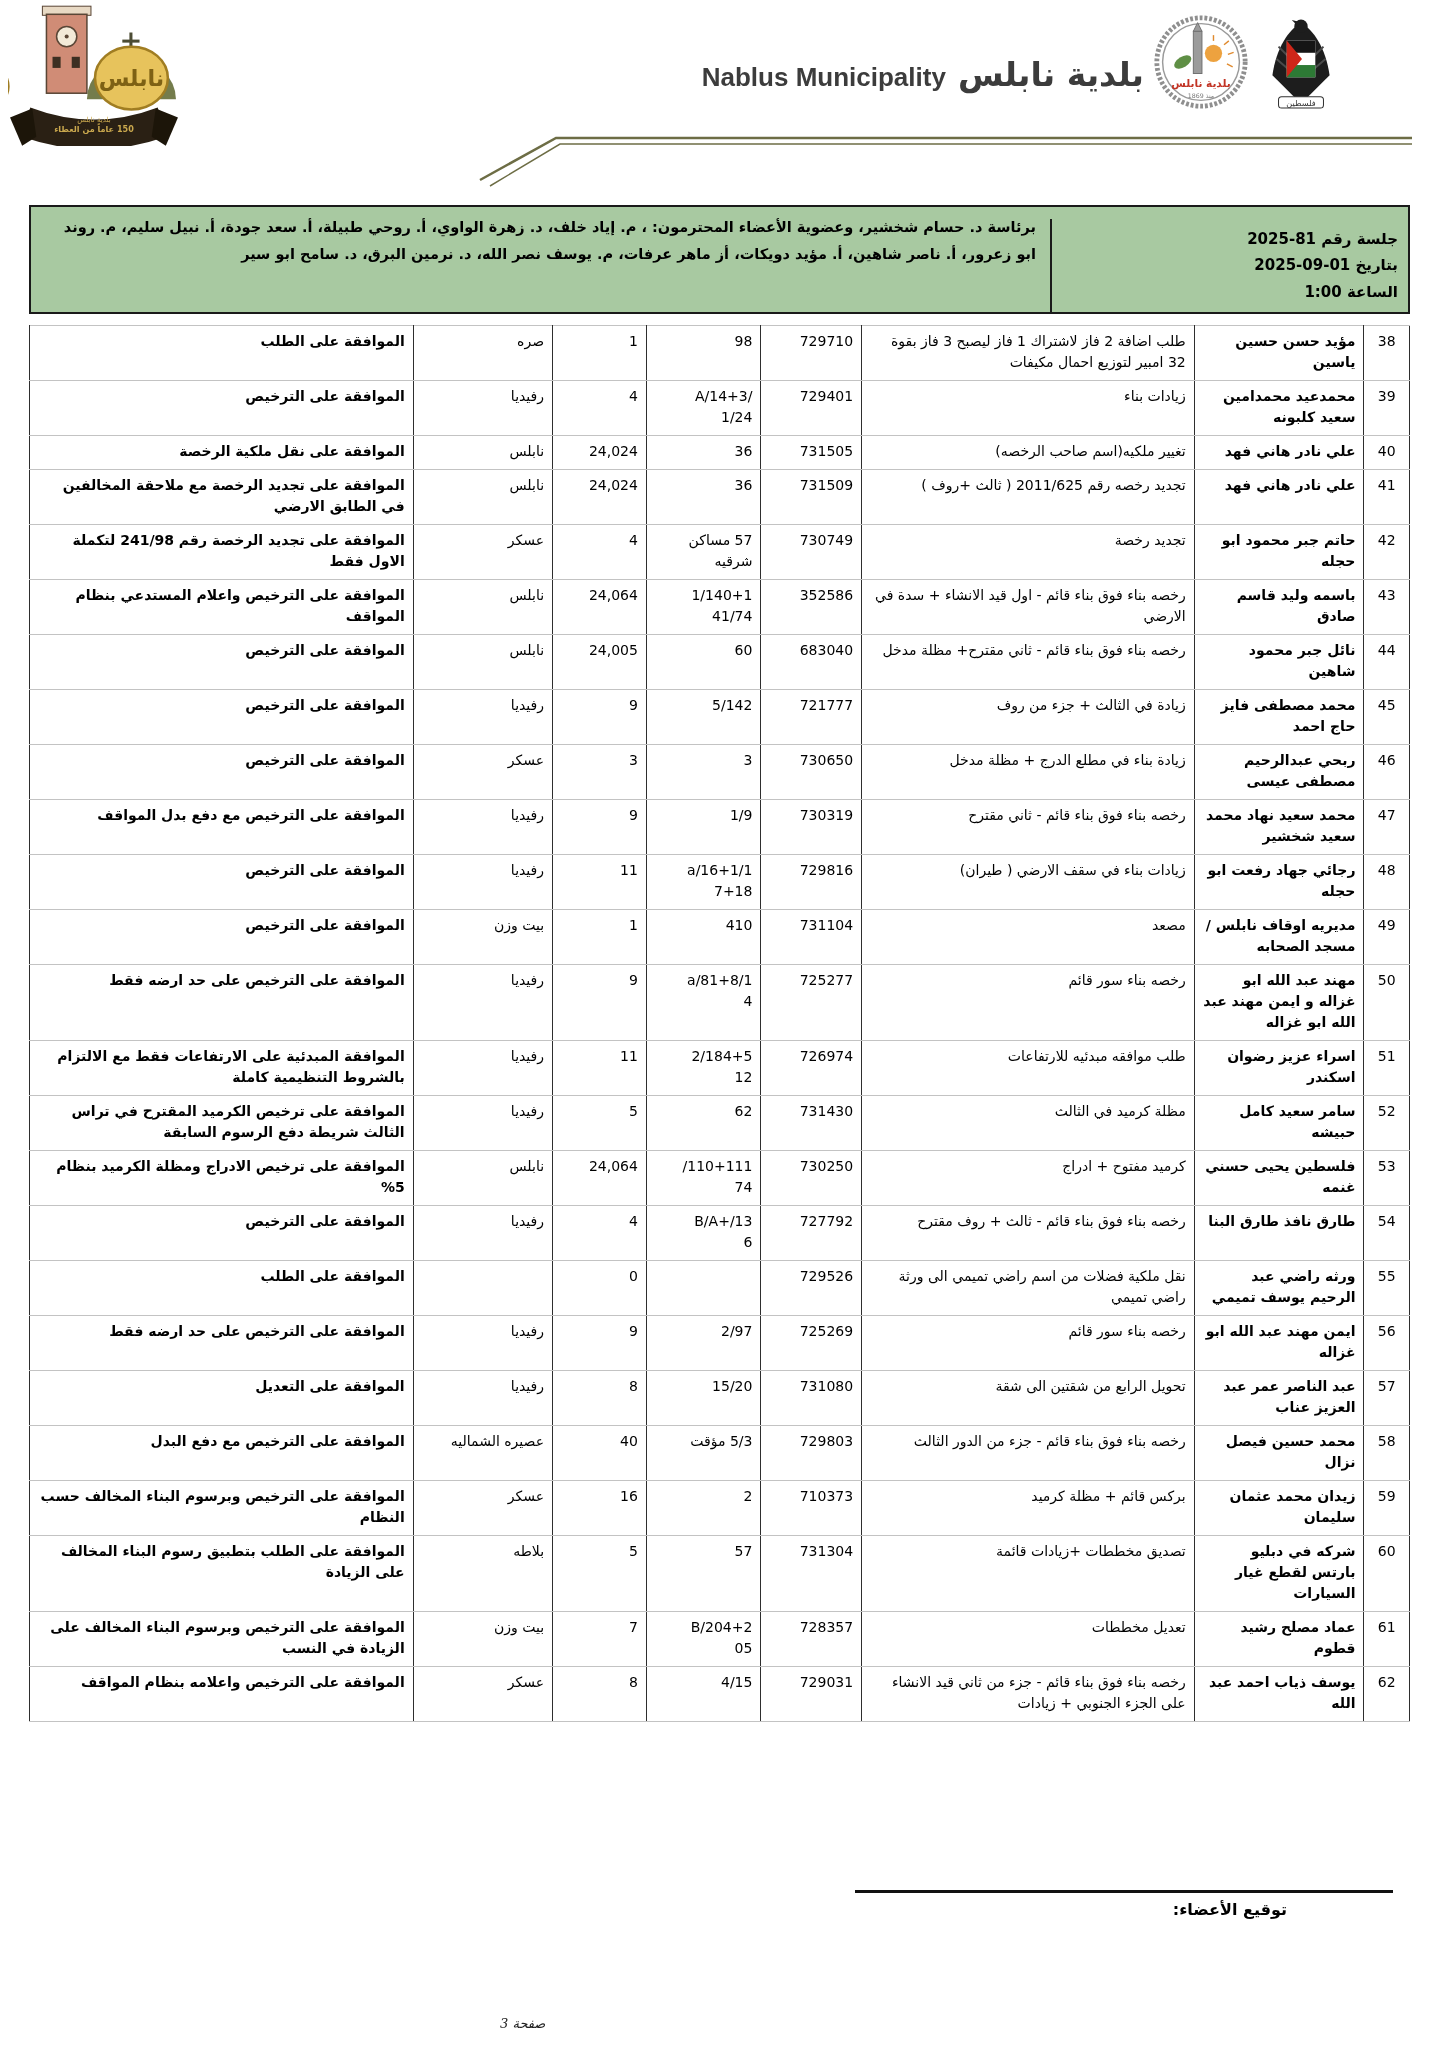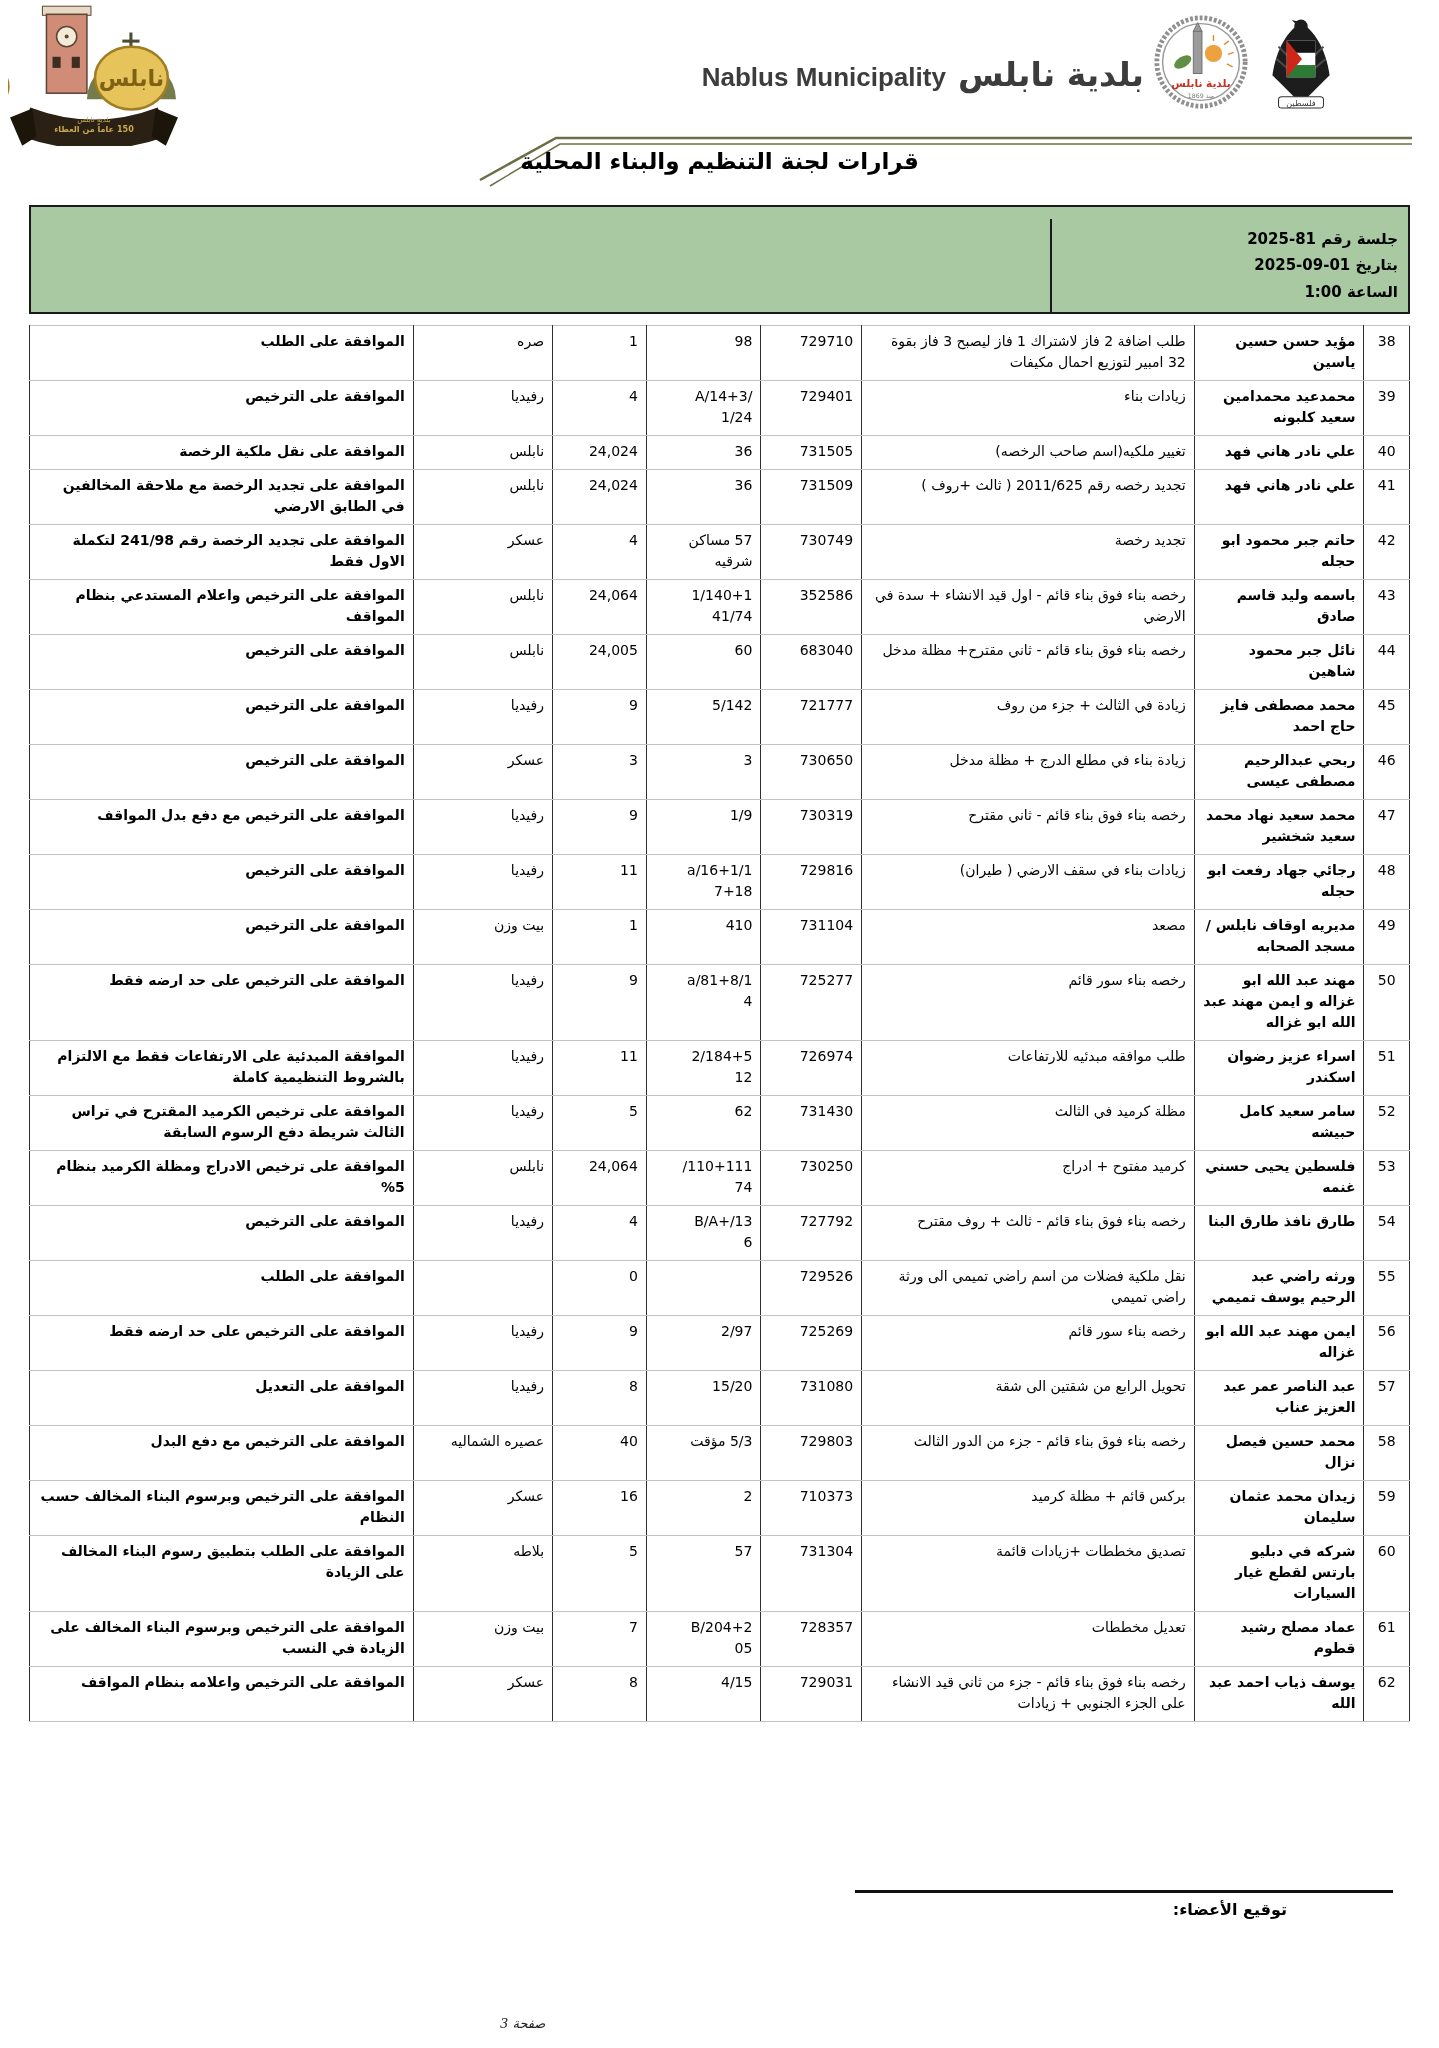--- a/index.html
+++ b/index.html
@@ -115,29 +115,29 @@
       <span class="name-ar">بلدية نابلس</span>
       <span class="name-en">Nablus Municipality</span>
     </div>
   </div>
 
   <svg class="rule-svg" width="1439" height="64">
     <path d="M480,52 L556,10 L1412,10" stroke="#6d6d45" stroke-width="2.5" fill="none"></path>
     <path d="M490,58 L560,16 L1412,16" stroke="#6d6d45" stroke-width="1.5" fill="none"></path>
   </svg>
 
-  <div class="doc-title">قرارات لجنة التنظيم والبناء المحلية</div>
 </div>
 
 <div class="session-bar">
   <div class="session-cell">
     <div>جلسة رقم 81-2025</div>
     <div>بتاريخ 01-09-2025</div>
     <div>الساعة 1:00</div>
   </div>
+  <div class="attendees-cell">برئاسة د. حسام شخشير، وعضوية الأعضاء المحترمون: ، م. إياد خلف، د. زهرة الواوي، أ. روحي طبيلة، أ. سعد جودة، أ. نبيل سليم، م. روند ابو زعرور، أ. ناصر شاهين، أ. مؤيد دويكات، أز ماهر عرفات، م. يوسف نصر الله، د. نرمين البرق، د. سامح ابو سير</div>
 </div>
 
 <table class="decisions">
   <colgroup>
     <col class="w-num">
       <col class="w-name">
       <col class="w-desc">
       <col class="w-ref">
     <col class="w-parcel">
       <col class="w-basin">

